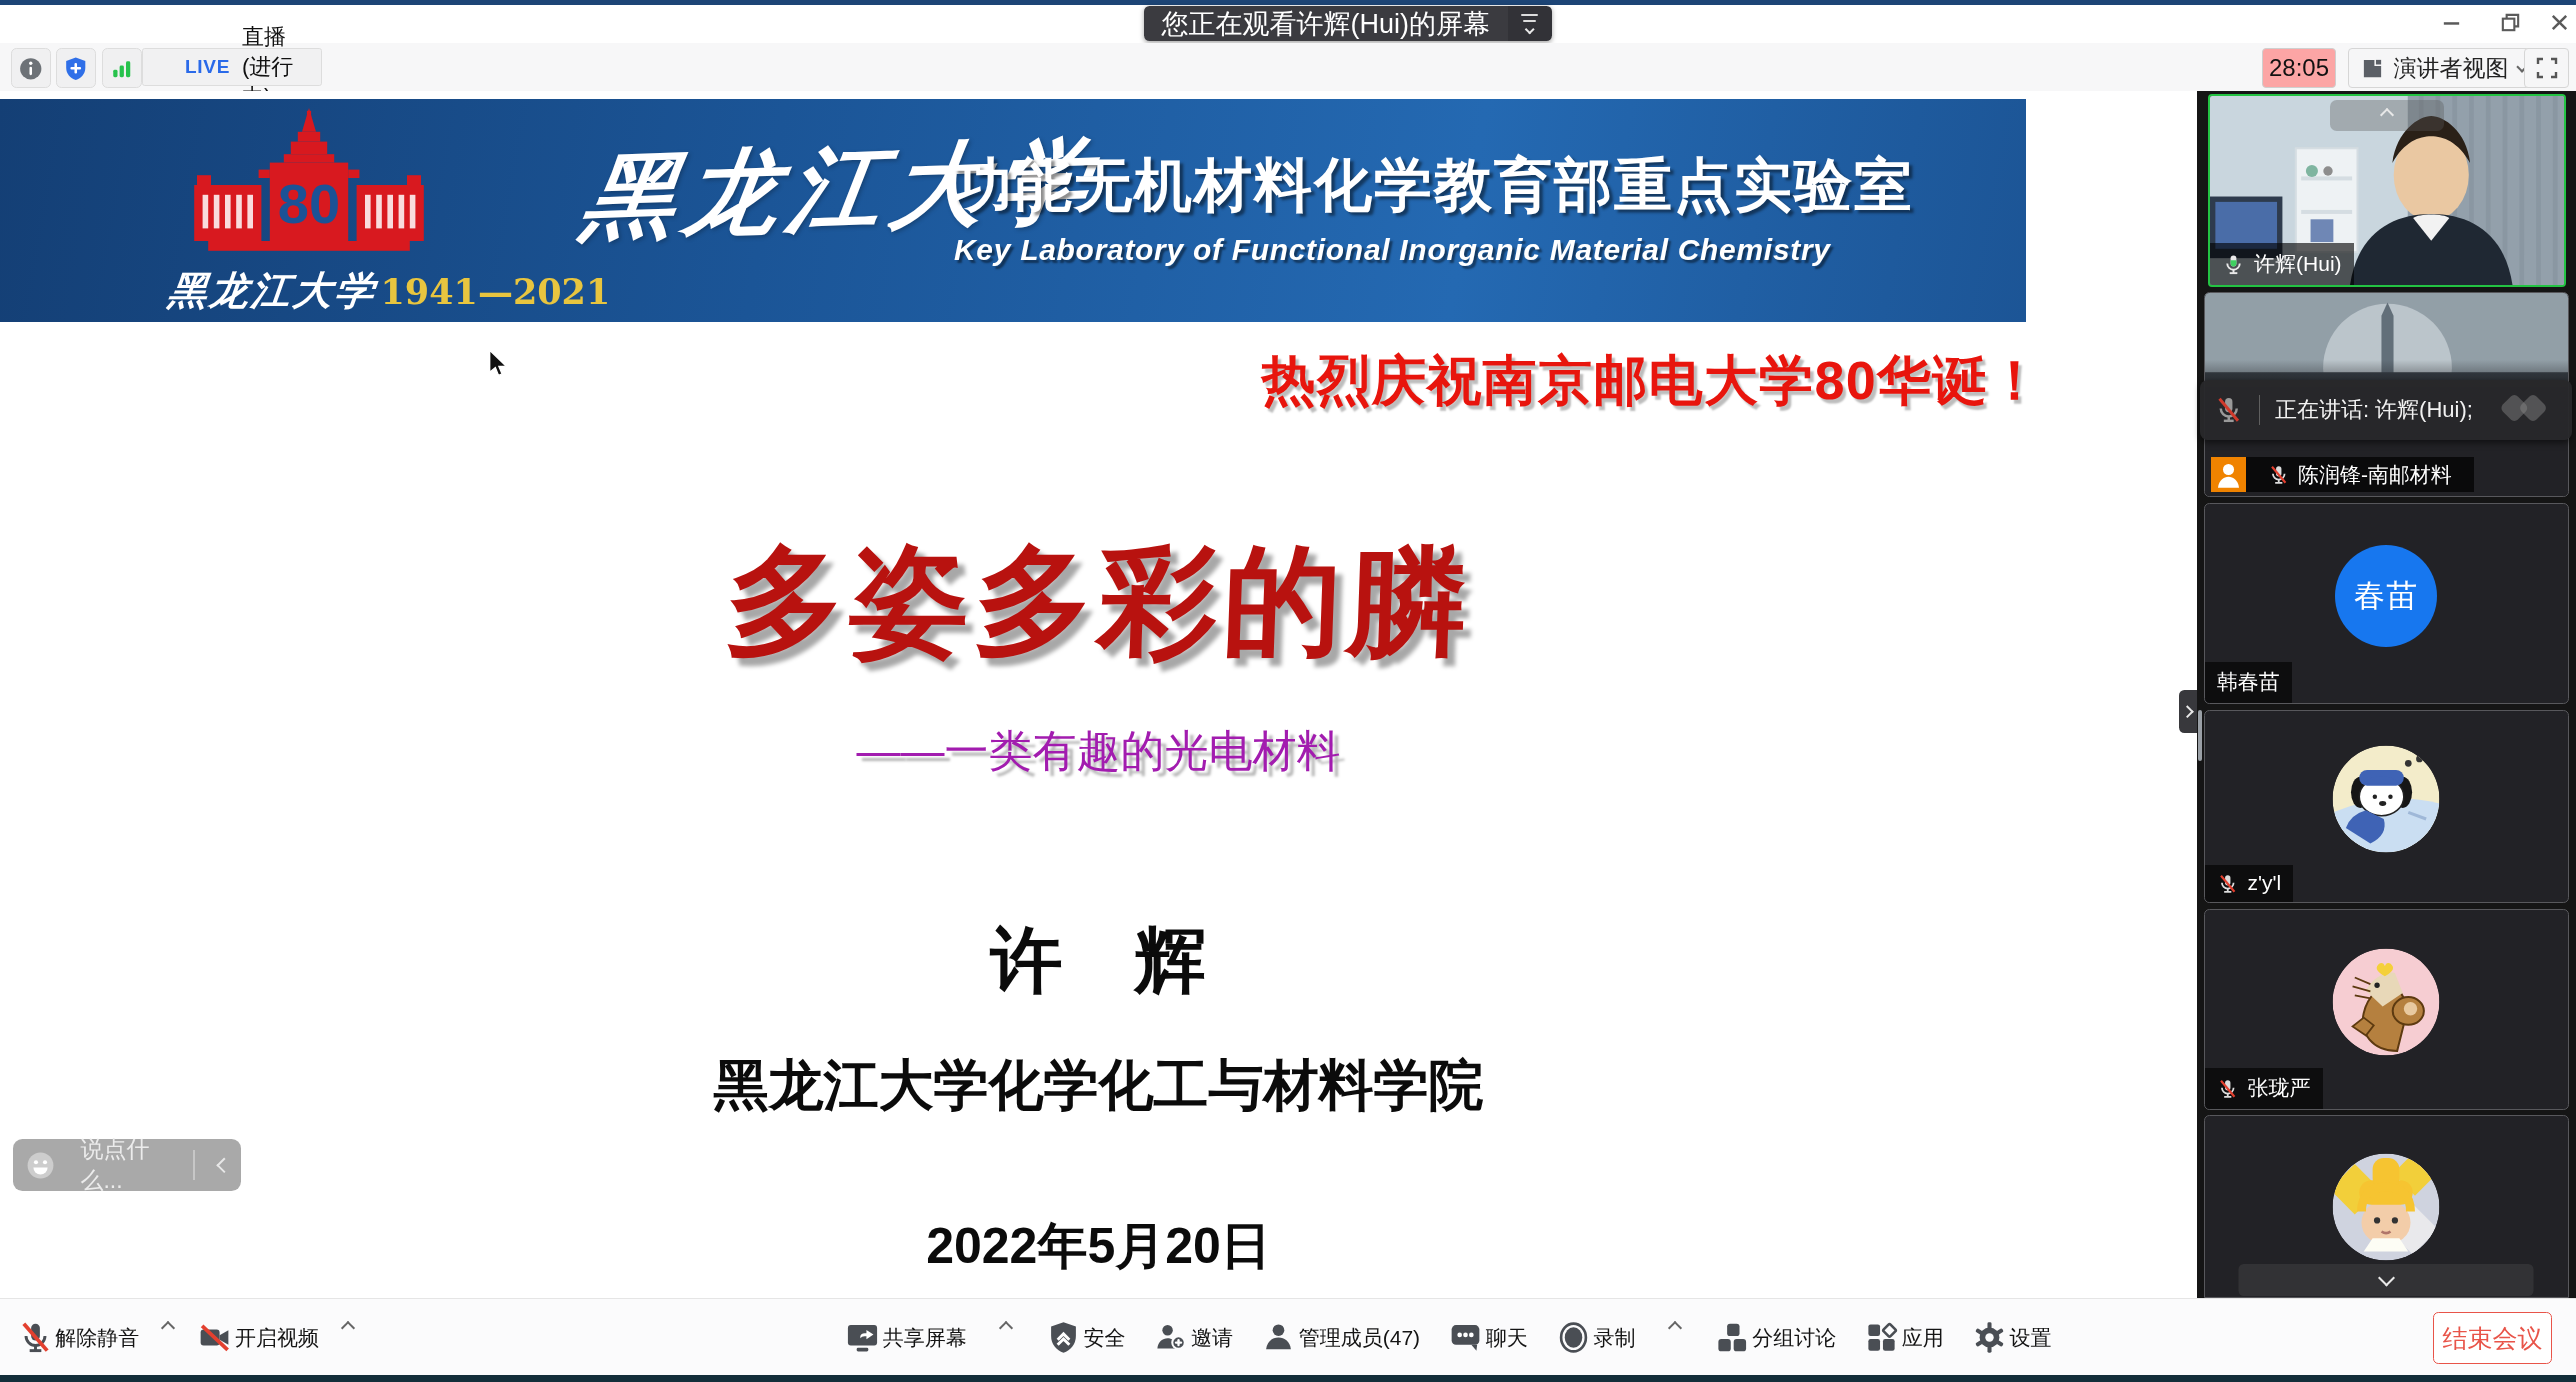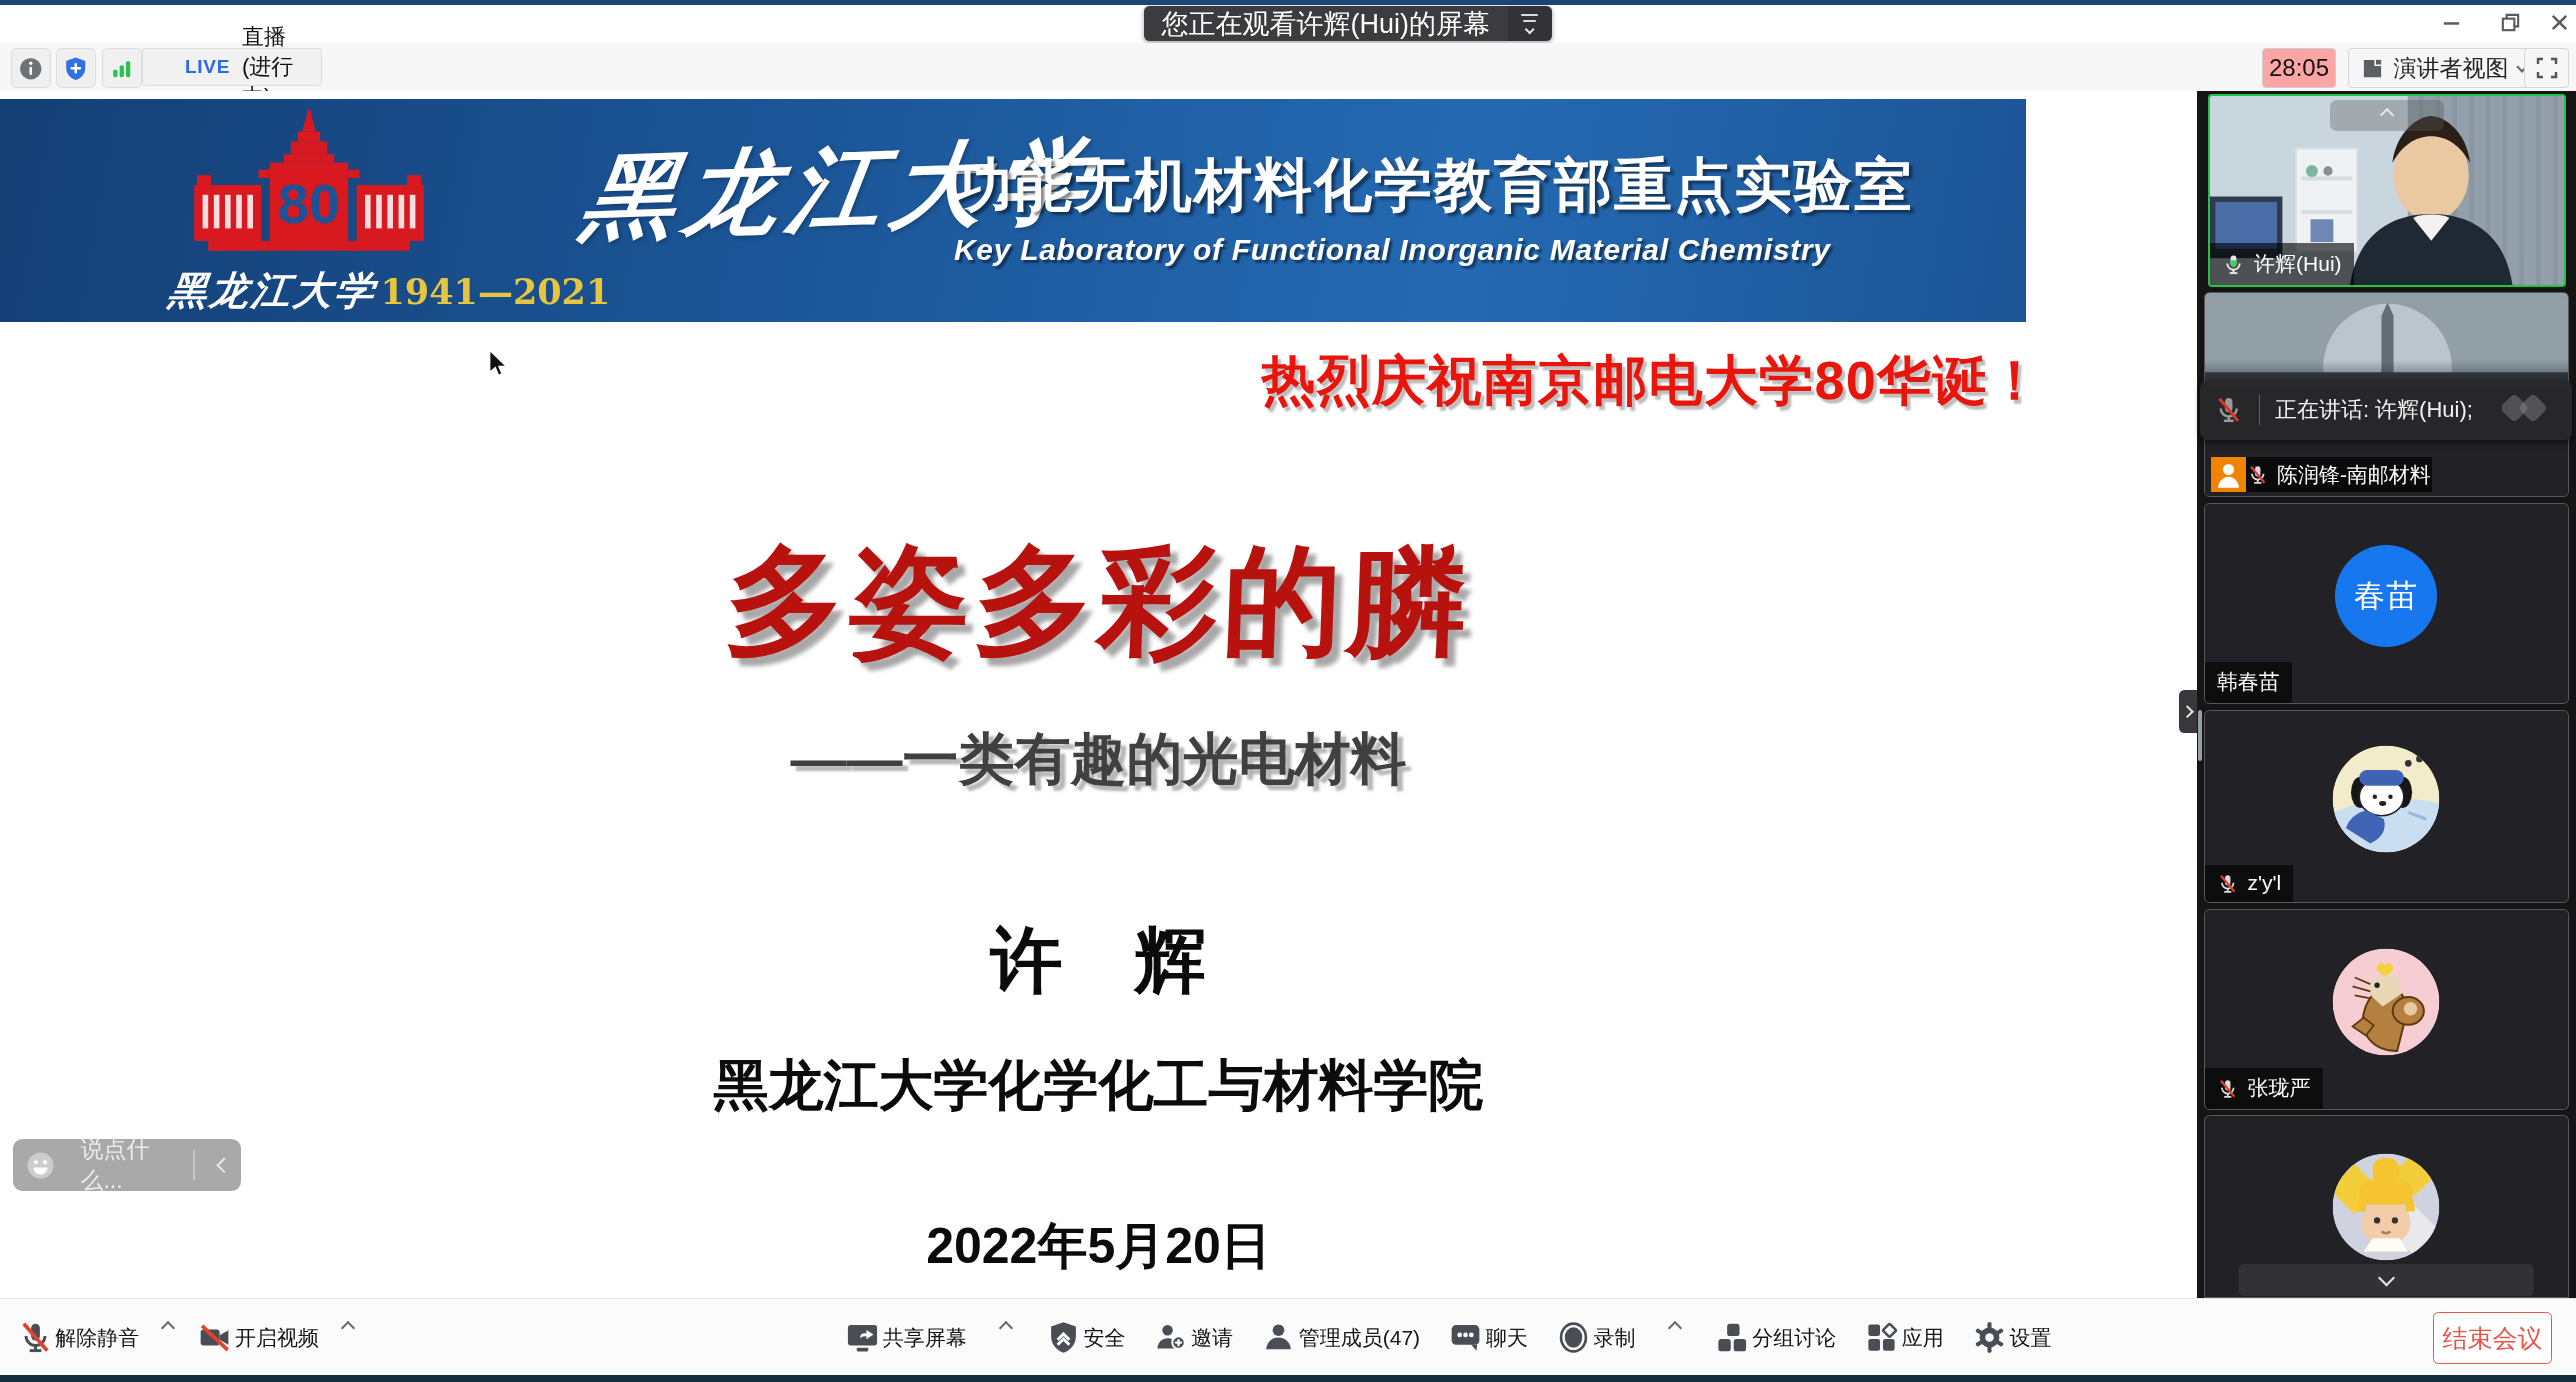--- a/index.html
+++ b/index.html
@@ -54,21 +54,21 @@
               text-shadow:2px 2px 4px rgba(0,0,0,.25);}
   #lab-titles{position:absolute;left:954px;top:48px;color:#fff;}
   #lab-cn{font-size:58px;font-weight:bold;letter-spacing:2px;text-shadow:3.4px 3.4px 2.7px rgba(0,0,0,.45);}
   #lab-en{font-size:30px;font-weight:bold;font-style:italic;margin-top:8px;letter-spacing:0.7px;
           text-shadow:2.7px 2.7px 2px rgba(0,0,0,.45);}
   #congrats{position:absolute;right:154px;top:254px;font-size:54px;font-weight:bold;color:#e8150d;
             text-shadow:3.4px 4px 2px #bdbdbd;letter-spacing:1.3px;}
   .centerline{position:absolute;left:0;width:2197px;text-align:center;}
   #main-title{top:431px;font-size:119px;font-weight:bold;color:#b8120f;letter-spacing:5.4px;
               text-shadow:8px 8px 4px #a8a8a8;transform:skewX(-2deg);}
-  #sub-title{top:631px;font-size:56px;font-weight:bold;color:#404040;text-shadow:5.4px 5.4px 2.7px #b5b5b5;}
+  #sub-title{top:631px;font-size:44px;font-weight:normal;color:#a21caf;text-shadow:5.4px 5.4px 2.7px #b5b5b5;}
   #author{top:822px;font-size:72px;font-weight:bold;color:#0b0b0b;}
   #affil{top:958px;font-size:55px;font-weight:bold;color:#0b0b0b;}
   #date{top:1122px;font-size:50px;font-weight:bold;color:#0b0b0b;}
 
   
   #chat-pill{position:absolute;left:13.4px;top:1048px;width:228px;height:52px;border-radius:9.4px;
              background:rgba(112,112,112,.6);display:flex;align-items:center;gap:24px;padding:0 12px;box-sizing:border-box;}
   #chat-pill .ph{color:#ececec;font-size:23px;flex:1;}
   .vdiv{width:1.3px;height:29.5px;background:rgba(255,255,255,.35);}
 
@@ -84,21 +84,21 @@
   #toast{position:absolute;left:2.7px;top:289px;width:372px;height:60px;background:rgba(40,40,42,.95);border-radius:8px;
          display:flex;align-items:center;gap:14.8px;padding:0 14.8px;box-sizing:border-box;z-index:6;
          box-shadow:0 2.7px 6.7px rgba(0,0,0,.5);}
   #toast .txt{color:#f2f2f2;font-size:22px;}
   .avatar-circle{position:absolute;left:50%;top:46%;transform:translate(-50%,-50%);border-radius:50%;}
   #av-chunmiao{width:102px;height:102px;background:#1777ef;display:flex;align-items:center;justify-content:center;
                color:#fff;font-size:31px;letter-spacing:1.3px;}
   .plain-label{position:absolute;left:0;bottom:0;background:rgba(0,0,0,.62);color:#fff;font-size:21px;padding:6.7px 12px;}
   #name-row2{position:absolute;left:6.7px;bottom:4px;display:flex;align-items:stretch;z-index:7;}
   #name-row2 .av{width:35px;height:35px;}
-  #name-row2 .lbl{background:rgba(5,5,5,.8);color:#fff;font-size:21px;display:flex;align-items:center;gap:8px;padding:0 1px;}
+  #name-row2 .lbl{background:rgba(5,5,5,.8);color:#fff;font-size:21px;display:flex;align-items:center;gap:8px;padding:0 22px;}
   #scroll-pill{position:absolute;left:50%;bottom:1.3px;transform:translateX(-50%);width:295px;height:32px;
                background:rgba(55,55,58,.8);border-radius:5.4px;display:flex;align-items:center;justify-content:center;z-index:5;}
   #side-scrollbar{position:absolute;left:1.3px;top:619px;width:4px;height:51px;background:#9aa0a6;border-radius:2px;}
   #expand-handle{position:absolute;left:2179px;top:690px;width:17.5px;height:43px;background:#38383c;
                  border-radius:5.4px 0 0 5.4px;display:flex;align-items:center;justify-content:center;z-index:8;}
 
   
   #bottombar{position:absolute;left:0;top:1298px;width:2576px;height:77px;background:#fbfbfc;border-top:0.7px solid #e5e5e5;}
   .bgroup{position:absolute;top:0;height:77px;display:flex;align-items:center;}
   #bgroup-left{left:17.5px;gap:17.5px;}

